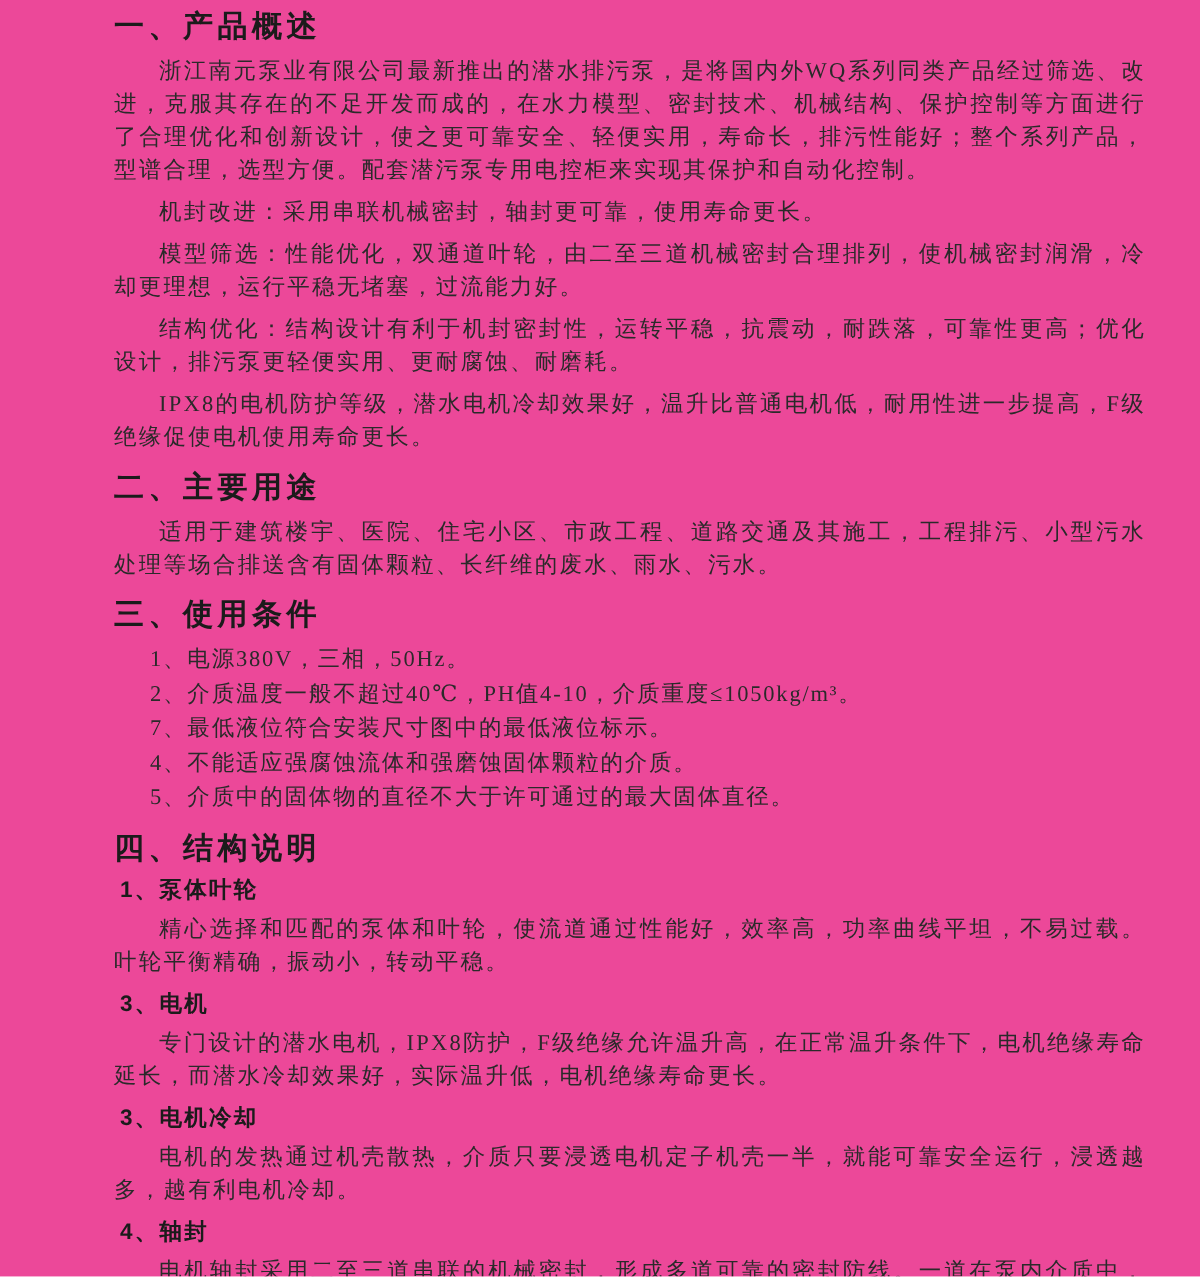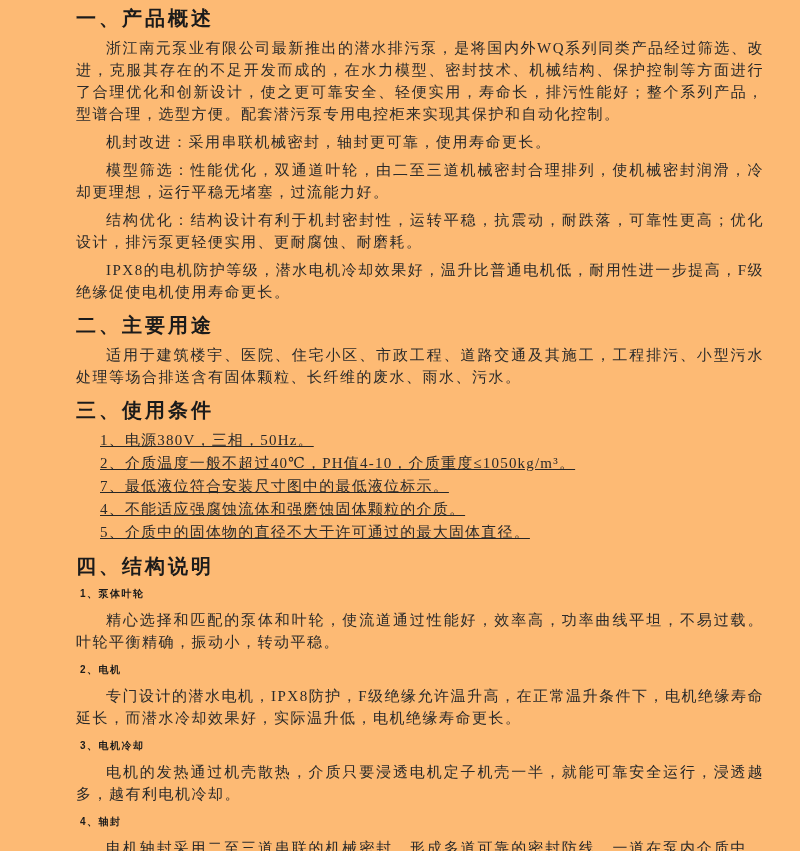--- a/index.html
+++ b/index.html
@@ -5,21 +5,21 @@
   html, body {
     margin: 0;
     padding: 0;
     background: #ffffff;
   }
   .page {
     position: relative;
     width: 800px;
     height: 851px;
     box-sizing: border-box;
-    background: #fdba74;
+    background: #ec4899;
     color: #262626;
     padding: 8px 30px 0 70px;
     overflow: hidden;
     font-family: "Liberation Serif", "DejaVu Serif", serif;
     font-size: 15px;
   }
   .sec-heading {
     font-family: "Liberation Sans", "DejaVu Sans", sans-serif;
     font-weight: bold;
     font-size: 20px;
@@ -36,38 +36,37 @@
     line-height: 22px;
     letter-spacing: 1.5px;
     text-align: justify;
     text-indent: 2em;
     color: #2a2a2a;
   }
   .cond-list {
     margin: 0;
     padding: 0;
     list-style: none;
-    text-decoration: underline;
   }
   .cond-item {
     line-height: 23px;
     padding-left: 2em;
     letter-spacing: 1.2px;
     color: #2a2a2a;
   }
   .subsec {
     margin-top: 8px;
   }
   .subsec:first-of-type {
     margin-top: 6px;
   }
   .subsec-title {
     font-family: "Liberation Sans", "DejaVu Sans", sans-serif;
     font-weight: bold;
-    font-size: 10px;
+    font-size: 15px;
     line-height: 18px;
     letter-spacing: 1.5px;
     color: #1b1b1b;
     margin: 0 0 2px 10px;
   }
 </style>
 </head>
 <body>
 
 <div class="page">
@@ -99,21 +98,21 @@
 
   <div class="section">
     <div class="sec-heading">四、结构说明</div>
 
     <div class="subsec">
       <div class="subsec-title">1、泵体叶轮</div>
       <p class="para">精心选择和匹配的泵体和叶轮，使流道通过性能好，效率高，功率曲线平坦，不易过载。叶轮平衡精确，振动小，转动平稳。</p>
     </div>
 
     <div class="subsec">
-      <div class="subsec-title">2、电机</div>
+      <div class="subsec-title">3、电机</div>
       <p class="para">专门设计的潜水电机，IPX8防护，F级绝缘允许温升高，在正常温升条件下，电机绝缘寿命延长，而潜水冷却效果好，实际温升低，电机绝缘寿命更长。</p>
     </div>
 
     <div class="subsec">
       <div class="subsec-title">3、电机冷却</div>
       <p class="para">电机的发热通过机壳散热，介质只要浸透电机定子机壳一半，就能可靠安全运行，浸透越多，越有利电机冷却。</p>
     </div>
 
     <div class="subsec">
       <div class="subsec-title">4、轴封</div>

